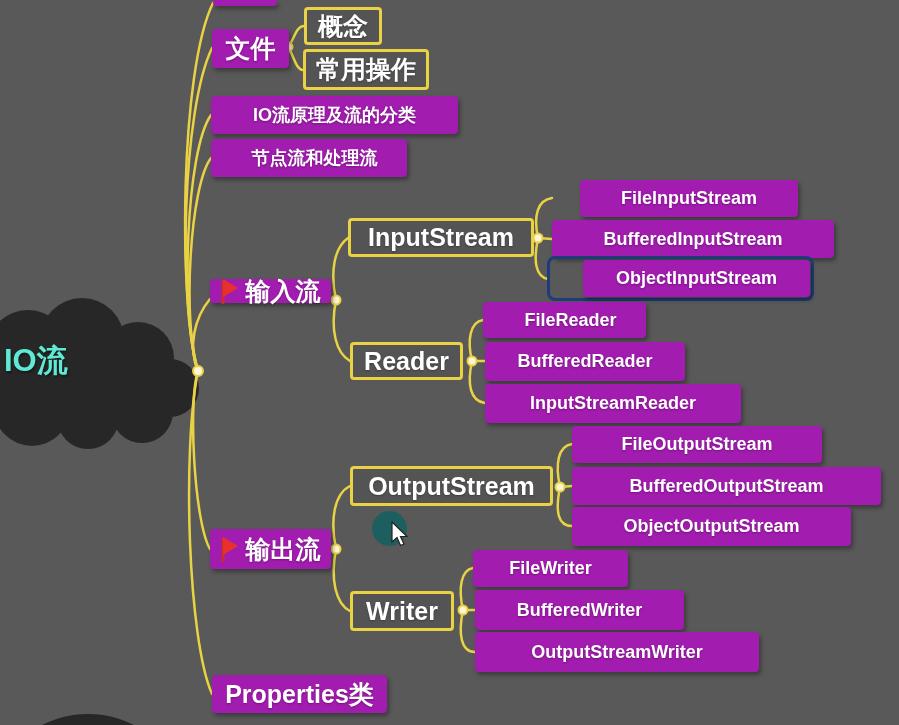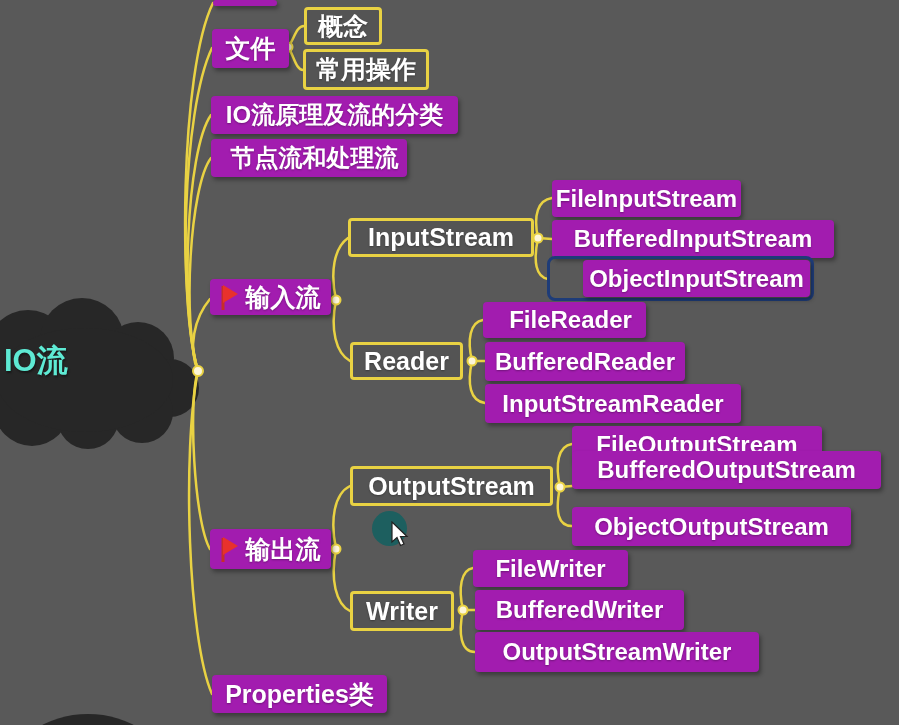--- a/index.html
+++ b/index.html
@@ -7,21 +7,21 @@
        background:#595959;font-family:"Liberation Sans",sans-serif;}
   #lines{position:absolute;left:0;top:0;z-index:1;}
   .node{position:absolute;z-index:3;display:flex;align-items:center;justify-content:center;
         color:#fff;font-weight:bold;white-space:nowrap;box-sizing:border-box;
         text-shadow:0 1px 2px rgba(0,0,0,.3);}
   .blue{background:#a21caf;border-radius:4px;box-shadow:2px 3px 4px rgba(0,0,0,.35);}
   .outline{border:3px solid #e9d243;border-radius:4px;background:rgba(0,0,0,.05);text-align:center;}
   .sel{position:absolute;z-index:3;border:3px solid #1e3c78;border-radius:8px;
        box-sizing:border-box;display:flex;}
   .sel .blue{position:relative;flex:1;margin:1px;}
-  .f24{font-size:24px;} .f25{font-size:25px;}
+  .f24{font-size:18px;} .f25{font-size:25px;}
   .flag{margin-right:8px;flex:0 0 auto;}
   .root-label{position:absolute;z-index:3;color:#5eead4;font-weight:bold;font-size:31px;
               text-shadow:1px 2px 2px rgba(0,0,0,.4);}
   .highlight{position:absolute;z-index:4;width:35px;height:35px;border-radius:50%;
              background:#1d5f5f;}
   #cursor{position:absolute;z-index:5;}
 </style>
 </head>
 <body>
 
@@ -78,21 +78,21 @@
 
 <div class="root-label" style="left:4px;top:340px;">IO流</div>
 
 <div class="node blue" style="left:213px;top:0;width:64px;height:6px;"></div>
 <div class="node blue f25" style="left:212px;top:29px;width:77px;height:39px;">文件</div>
 <div class="node outline f25" style="left:304px;top:7px;width:78px;height:38px;">概念</div>
 <div class="node outline f25" style="left:303px;top:49px;width:126px;height:41px;">常用操作</div>
 <div class="node blue f24" style="left:211px;top:96px;width:247px;height:38px;">IO流原理及流的分类</div>
 <div class="node blue f24" style="left:211px;top:139px;width:196px;height:38px;padding-left:11px;">节点流和处理流</div>
 
-<div class="node blue f25" style="left:210px;top:279px;width:121px;height:36px;">
+<div class="node blue f25" style="left:210px;top:279px;width:121px;height:24px;">
   <svg class="flag" width="17" height="27" viewBox="0 0 17 27">
     <line x1="2" y1="2" x2="2" y2="26" stroke="#c62f28" stroke-width="3"></line>
     <polygon points="2,1 17,10 2,19" fill="#e8312c"></polygon>
   </svg>
   <span>输入流</span>
 </div>
 
 <div class="node blue f25" style="left:210px;top:529px;width:121px;height:40px;">
   <svg class="flag" width="17" height="27" viewBox="0 0 17 27">
     <line x1="2" y1="2" x2="2" y2="26" stroke="#c62f28" stroke-width="3"></line>
@@ -101,32 +101,32 @@
   <span>输出流</span>
 </div>
 
 <div class="node blue f25" style="left:212px;top:675px;width:175px;height:38px;">Properties类</div>
 
 <div class="node outline f25" style="left:348px;top:218px;width:186px;height:39px;">InputStream</div>
 <div class="node outline f25" style="left:350px;top:342px;width:113px;height:38px;">Reader</div>
 <div class="node outline f25" style="left:350px;top:466px;width:203px;height:40px;">OutputStream</div>
 <div class="node outline f25" style="left:350px;top:591px;width:104px;height:40px;">Writer</div>
 
-<div class="node blue f24" style="left:552px;top:180px;width:189px;height:37px;">FileInputStream</div>
+<div class="node blue f24" style="left:580px;top:180px;width:218px;height:37px;">FileInputStream</div>
 <div class="node blue f24" style="left:552px;top:220px;width:282px;height:38px;">BufferedInputStream</div>
 <div class="sel" style="left:547px;top:256px;width:267px;height:45px;padding-left:32px;">
   <div class="node blue f24">ObjectInputStream</div>
 </div>
 
 <div class="node blue f24" style="left:483px;top:302px;width:163px;height:36px;padding-left:12px;">FileReader</div>
 <div class="node blue f24" style="left:485px;top:342px;width:200px;height:39px;">BufferedReader</div>
 <div class="node blue f24" style="left:485px;top:384px;width:256px;height:39px;">InputStreamReader</div>
 
 <div class="node blue f24" style="left:572px;top:426px;width:250px;height:37px;">FileOutputStream</div>
-<div class="node blue f24" style="left:572px;top:451px;width:309px;height:38px;text-align:center;">BufferedOutputStream</div>
+<div class="node blue f24" style="left:572px;top:467px;width:309px;height:38px;text-align:center;">BufferedOutputStream</div>
 <div class="node blue f24" style="left:572px;top:507px;width:279px;height:39px;">ObjectOutputStream</div>
 
 <div class="node blue f24" style="left:473px;top:550px;width:155px;height:37px;">FileWriter</div>
 <div class="node blue f24" style="left:475px;top:590px;width:209px;height:40px;">BufferedWriter</div>
 <div class="node blue f24" style="left:475px;top:632px;width:284px;height:40px;">OutputStreamWriter</div>
 
 <div class="highlight" style="left:372px;top:511px;"></div>
 <svg id="cursor" style="left:391px;top:521px;" width="18" height="28" viewBox="0 0 18 28">
   <path d="M1,1 L1,21 L6,16.5 L9.5,24.5 L13,23 L9.5,15.5 L16,15.5 Z" fill="#ffffff" stroke="#222" stroke-width="1.2"></path>
 </svg>

